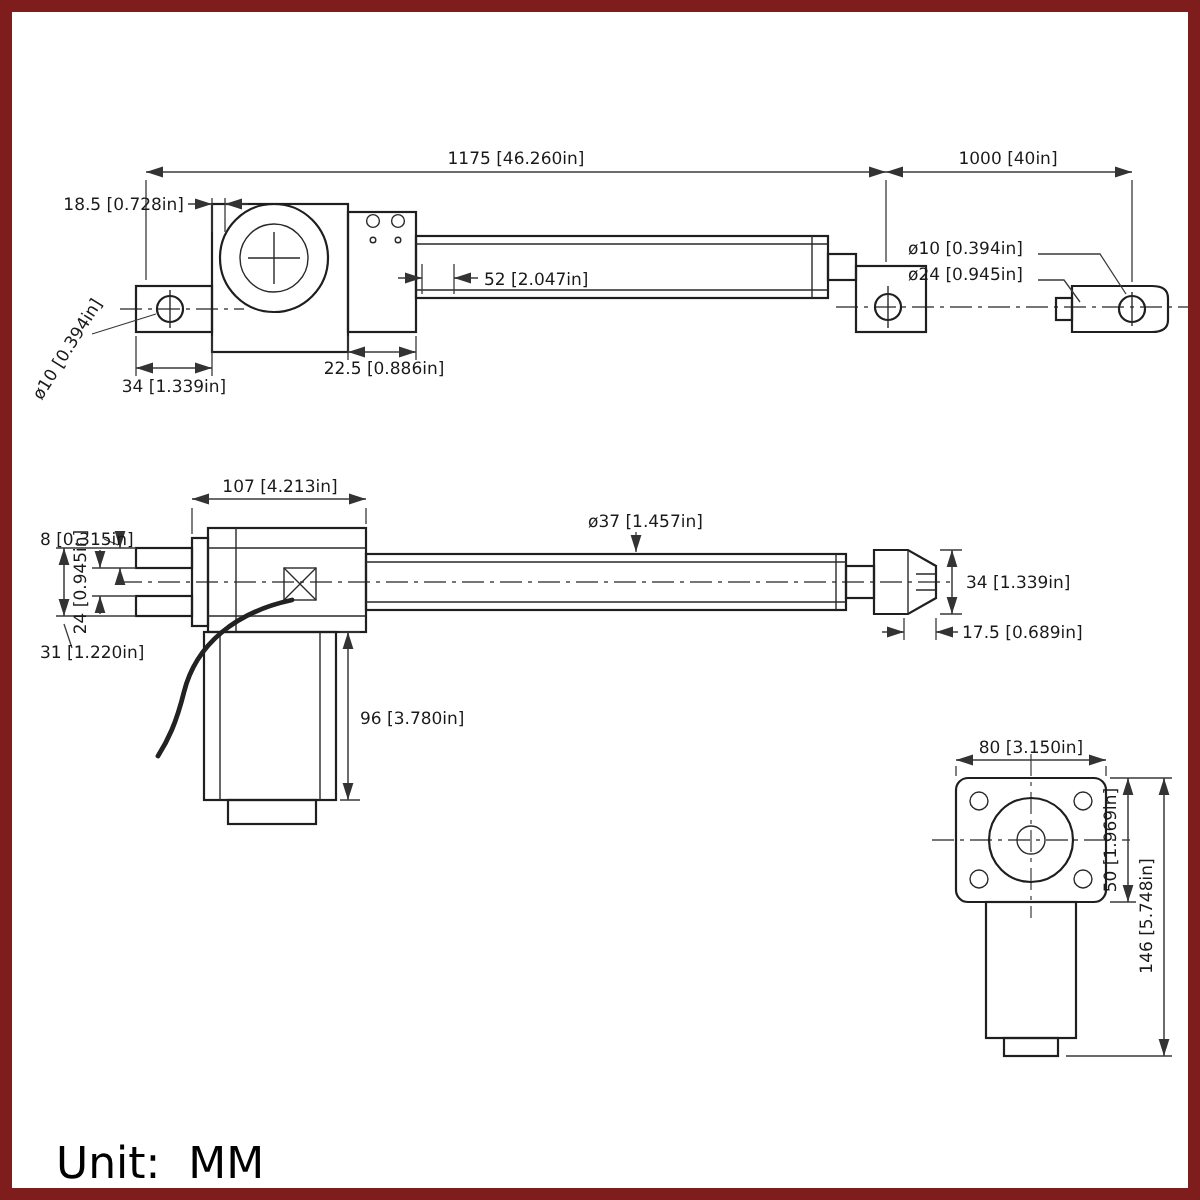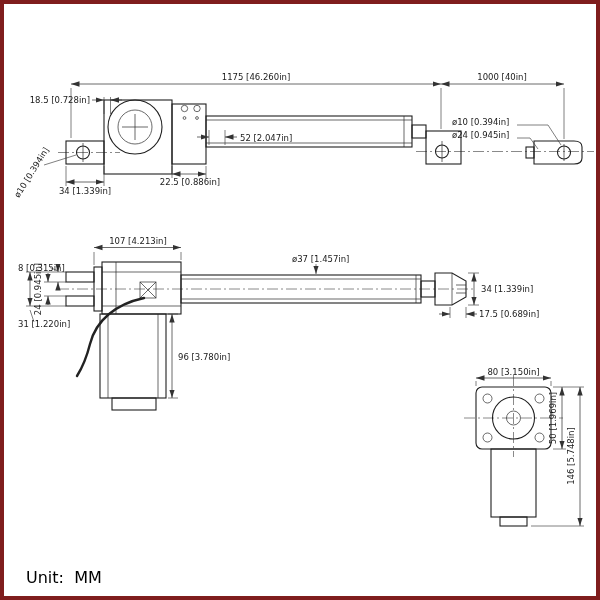--- a/index.html
+++ b/index.html
@@ -1,29 +1,29 @@
 <!DOCTYPE html>
 <html><head>
 <meta charset="utf-8">
 <style>
   html,body { margin:0; padding:0; background:#ffffff; }
   .frame {
     position:relative; width:600px; height:600px; box-sizing:border-box;
-    background:#ffffff; border:4px solid #7f1d1d;
+    background:#ffffff; border:6px solid #7f1d1d;
     font-family:"DejaVu Sans", sans-serif; overflow:hidden;
   }
   svg text { font-family:"DejaVu Sans", sans-serif; font-size:8.5px; fill:#1a1a1a; }
   .part  { fill:none; stroke:#1f1f1f; stroke-width:1.1; }
   .thin  { fill:none; stroke:#2a2a2a; stroke-width:0.7; }
   .ext   { fill:none; stroke:#3a3a3a; stroke-width:0.65; }
   .dim   { fill:none; stroke:#3a3a3a; stroke-width:0.75; }
   .ldr   { fill:none; stroke:#3a3a3a; stroke-width:0.65; }
   .cl    { fill:none; stroke:#4a4a4a; stroke-width:0.65; stroke-dasharray:11 3 2 3; }
   .cable { fill:none; stroke:#222222; stroke-width:2.4; stroke-linecap:round; }
-  .unit-label { position:absolute; left:22px; top:564px; font-size:16px; color:#000; white-space:pre; }
+  .unit-label { position:absolute; left:22px; top:564px; font-size:22px; color:#000; white-space:pre; }
 </style>
 </head>
 <body>
 
 <div class="frame">
   <svg width="600" height="600" viewBox="0 0 600 600">
     <defs>
       <marker id="arr" markerWidth="9" markerHeight="7" refX="8.5" refY="3" orient="auto-start-reverse" markerUnits="userSpaceOnUse">
         <path d="M0,0.3 L8.5,3 L0,5.7 Z" fill="#333"></path>
       </marker>

